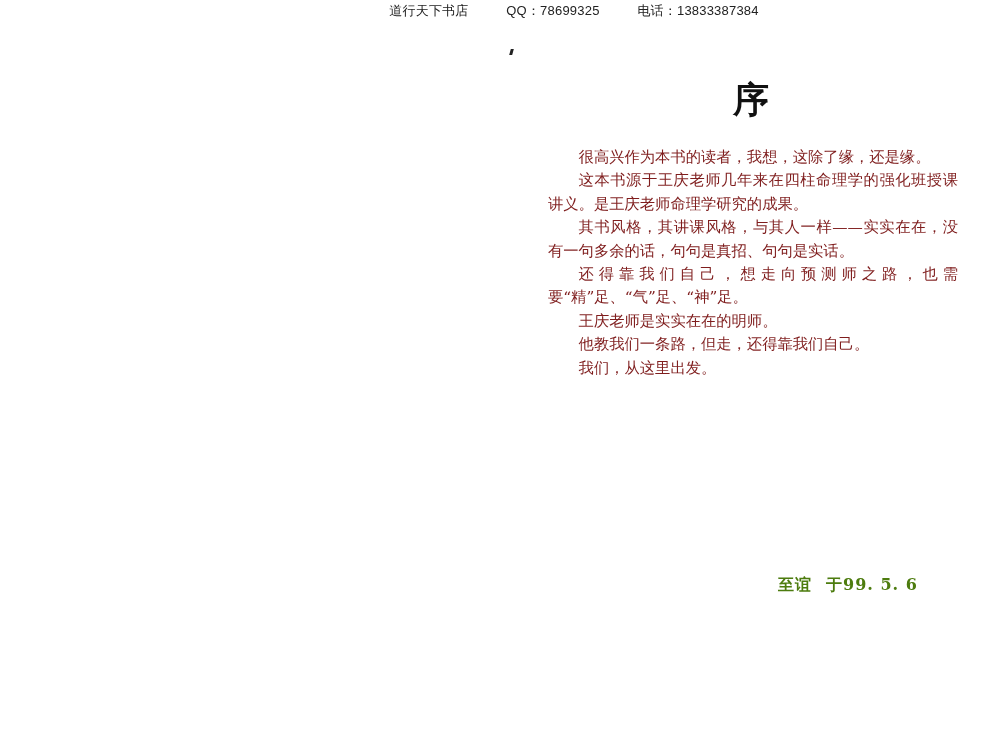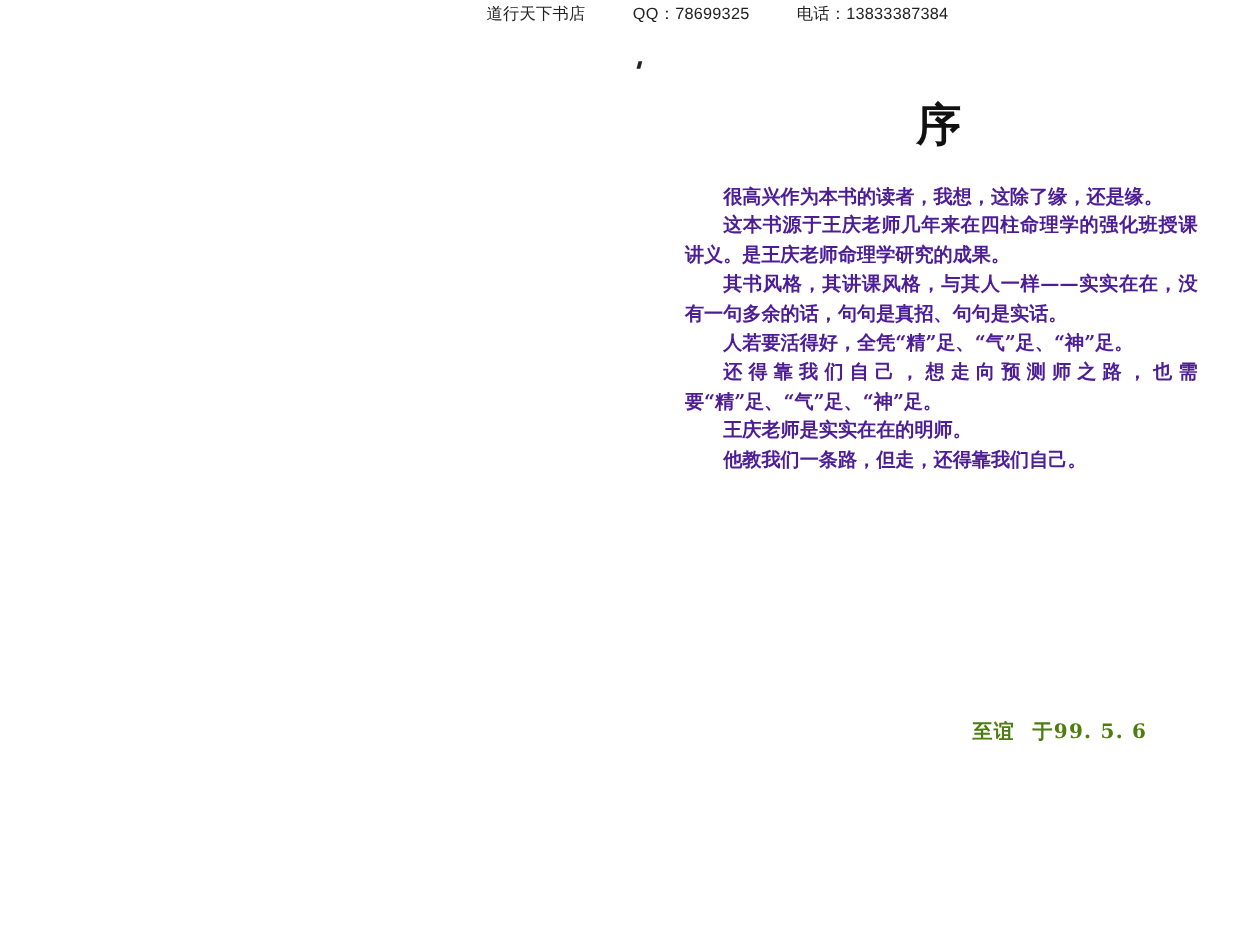--- a/index.html
+++ b/index.html
@@ -1,21 +1,21 @@
 <!DOCTYPE html>
 <html><head>
 <meta charset="utf-8">
 <style>
   html, body { margin: 0; padding: 0; background: #ffffff; }
   body { width: 1000px; height: 748px; position: relative; overflow: hidden; font-family: "DejaVu Sans", sans-serif; color: #111; }
   .header { position: absolute; top: 2px; left: 0; width: 1000px; text-align: center; padding-left: 148px; box-sizing: border-box; font-family: "Liberation Sans", "DejaVu Sans", sans-serif; font-size: 13px; color: #222; letter-spacing: 0.2px; }
   .header span { margin: 0 17px; }
   .speck { position: absolute; left: 510px; top: 49px; width: 3px; height: 6px; background: #222; transform: skewX(-15deg); }
   .title { position: absolute; left: 733px; top: 76px; font-family: "DejaVu Serif", serif; font-size: 36px; font-weight: bold; color: #111; }
-  .body { position: absolute; left: 548px; top: 146px; width: 410px; font-family: "DejaVu Serif", serif; font-size: 15.3px; line-height: 23.4px; font-weight: bold; color: #4c1d95; text-align: justify; }
+  .body { position: absolute; left: 548px; top: 146px; width: 410px; font-family: "DejaVu Serif", serif; font-size: 15.3px; line-height: 23.4px; font-weight: normal; color: #7f1d1d; text-align: justify; }
   .body p { margin: 0; text-indent: 2em; }
   .sign { position: absolute; left: 778px; top: 575px; font-family: "DejaVu Serif", serif; font-size: 16px; font-weight: bold; color: #4d7c0f; letter-spacing: 1px; }
   .sign .gap { display: inline-block; width: 14px; }
 </style>
 </head>
 <body>
 
 <div class="header">
   <span>道行天下书店</span>
   <span>QQ：78699325</span>
@@ -23,21 +23,21 @@
 </div>
 
 <div class="speck"></div>
 
 <div class="title">序</div>
 
 <div class="body">
   <p>很高兴作为本书的读者，我想，这除了缘，还是缘。</p>
   <p>这本书源于王庆老师几年来在四柱命理学的强化班授课讲义。是王庆老师命理学研究的成果。</p>
   <p>其书风格，其讲课风格，与其人一样——实实在在，没有一句多余的话，句句是真招、句句是实话。</p>
-  <p>人若要活得好，全凭“精”足、“气”足、“神”足。</p>
   <p>还得靠我们自己，想走向预测师之路，也需要“精”足、“气”足、“神”足。</p>
   <p>王庆老师是实实在在的明师。</p>
   <p>他教我们一条路，但走，还得靠我们自己。</p>
+  <p>我们，从这里出发。</p>
 </div>
 
 <div class="sign">
   <span>至谊</span><span class="gap"></span><span>于99. 5. 6</span>
 </div>
 
 </body></html>

